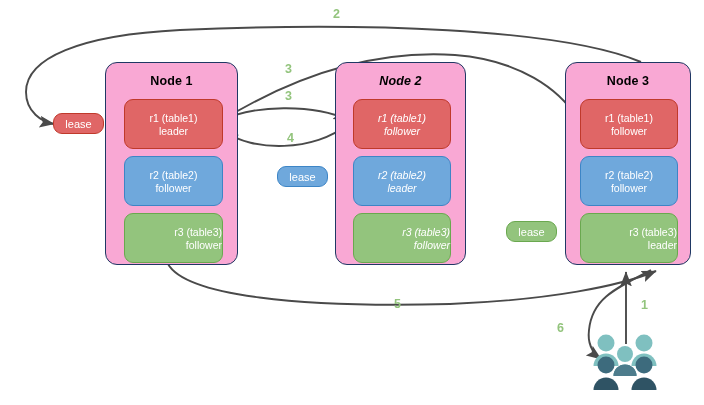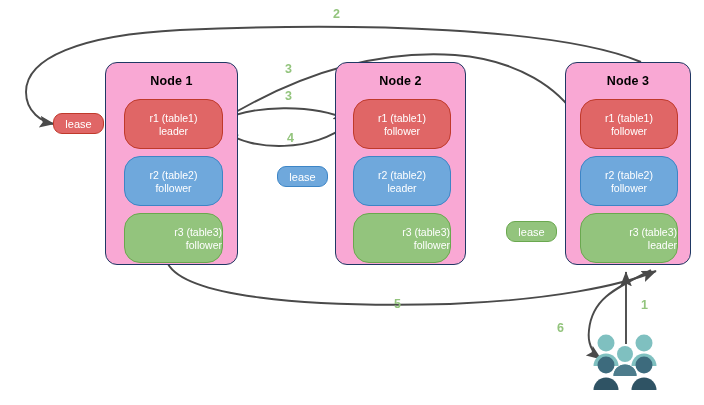--- a/index.html
+++ b/index.html
@@ -38,21 +38,21 @@
     right: 0;
     top: 11px;
     text-align: center;
     font-size: 12.5px;
     font-weight: bold;
     color: #000000;
     letter-spacing: 0.1px;
   }
   .replica {
     position: absolute;
-    border-radius: 16px;
+    border-radius: 9px;
     box-sizing: border-box;
     color: #ffffff;
     font-size: 10.5px;
     line-height: 13px;
     text-align: center;
     display: flex;
     flex-direction: column;
     align-items: center;
     justify-content: center;
     padding-top: 1px;
@@ -135,21 +135,21 @@
     <div class="replica rep-blue" style="left:18px; top:93px; width:99px; height:50px;">
       <span class="rl">r2 (table2)</span>
       <span class="rl">follower</span>
     </div>
     <div class="replica rep-green" style="left:18px; top:150px; width:99px; height:50px;">
       <span class="rl">r3 (table3)</span>
       <span class="rl">follower</span>
     </div>
   </div>
 
-  <div class="node-box" style="left:335px; top:62px; width:131px; height:203px;">
+  <div class="node-box" style="left:335px; top:62px; width:131px; height:203px;font-style:italic;">
     <div class="node-title">Node 2</div>
     <div class="replica rep-red" style="left:17px; top:36px; width:98px; height:50px;">
       <span class="rl">r1 (table1)</span>
       <span class="rl">follower</span>
     </div>
     <div class="replica rep-blue" style="left:17px; top:93px; width:98px; height:50px;">
       <span class="rl">r2 (table2)</span>
       <span class="rl">leader</span>
     </div>
     <div class="replica rep-green" style="left:17px; top:150px; width:98px; height:50px;">

